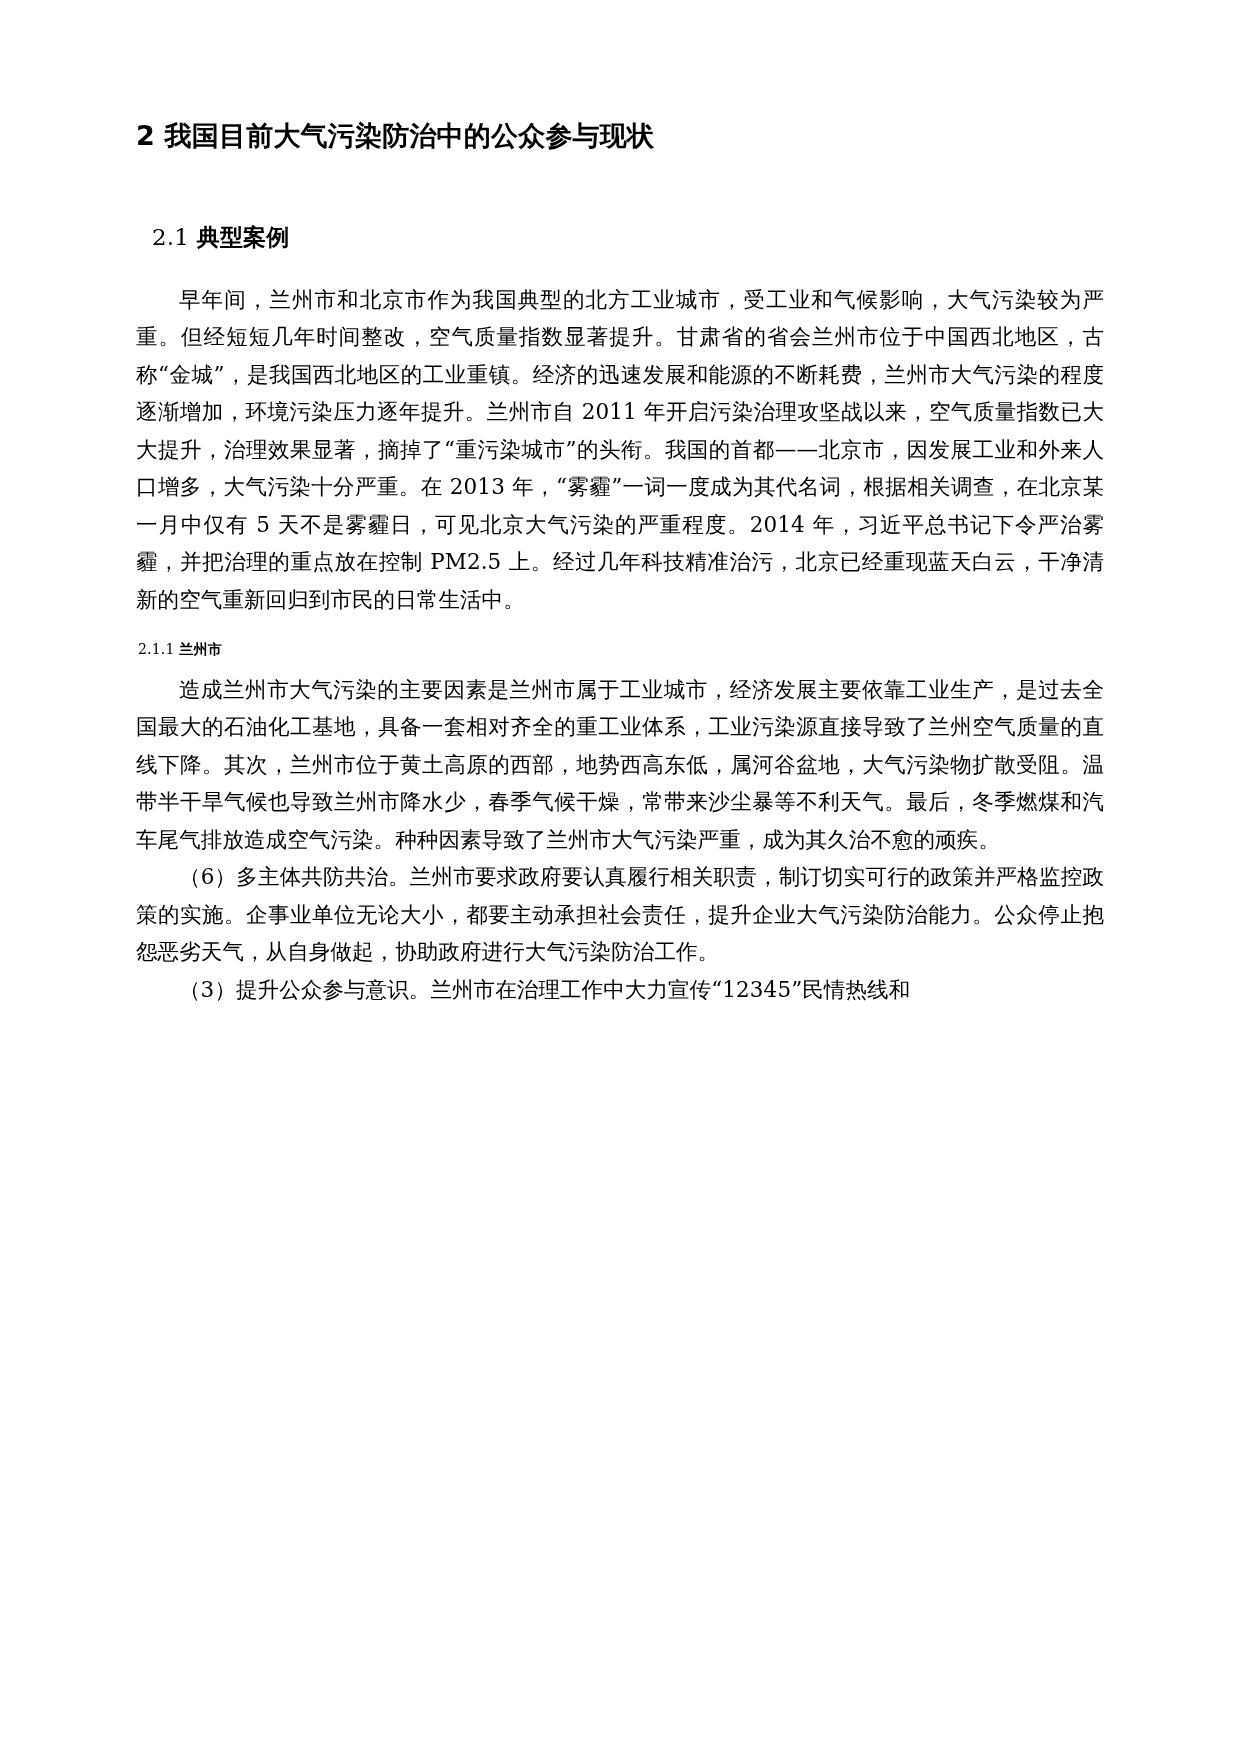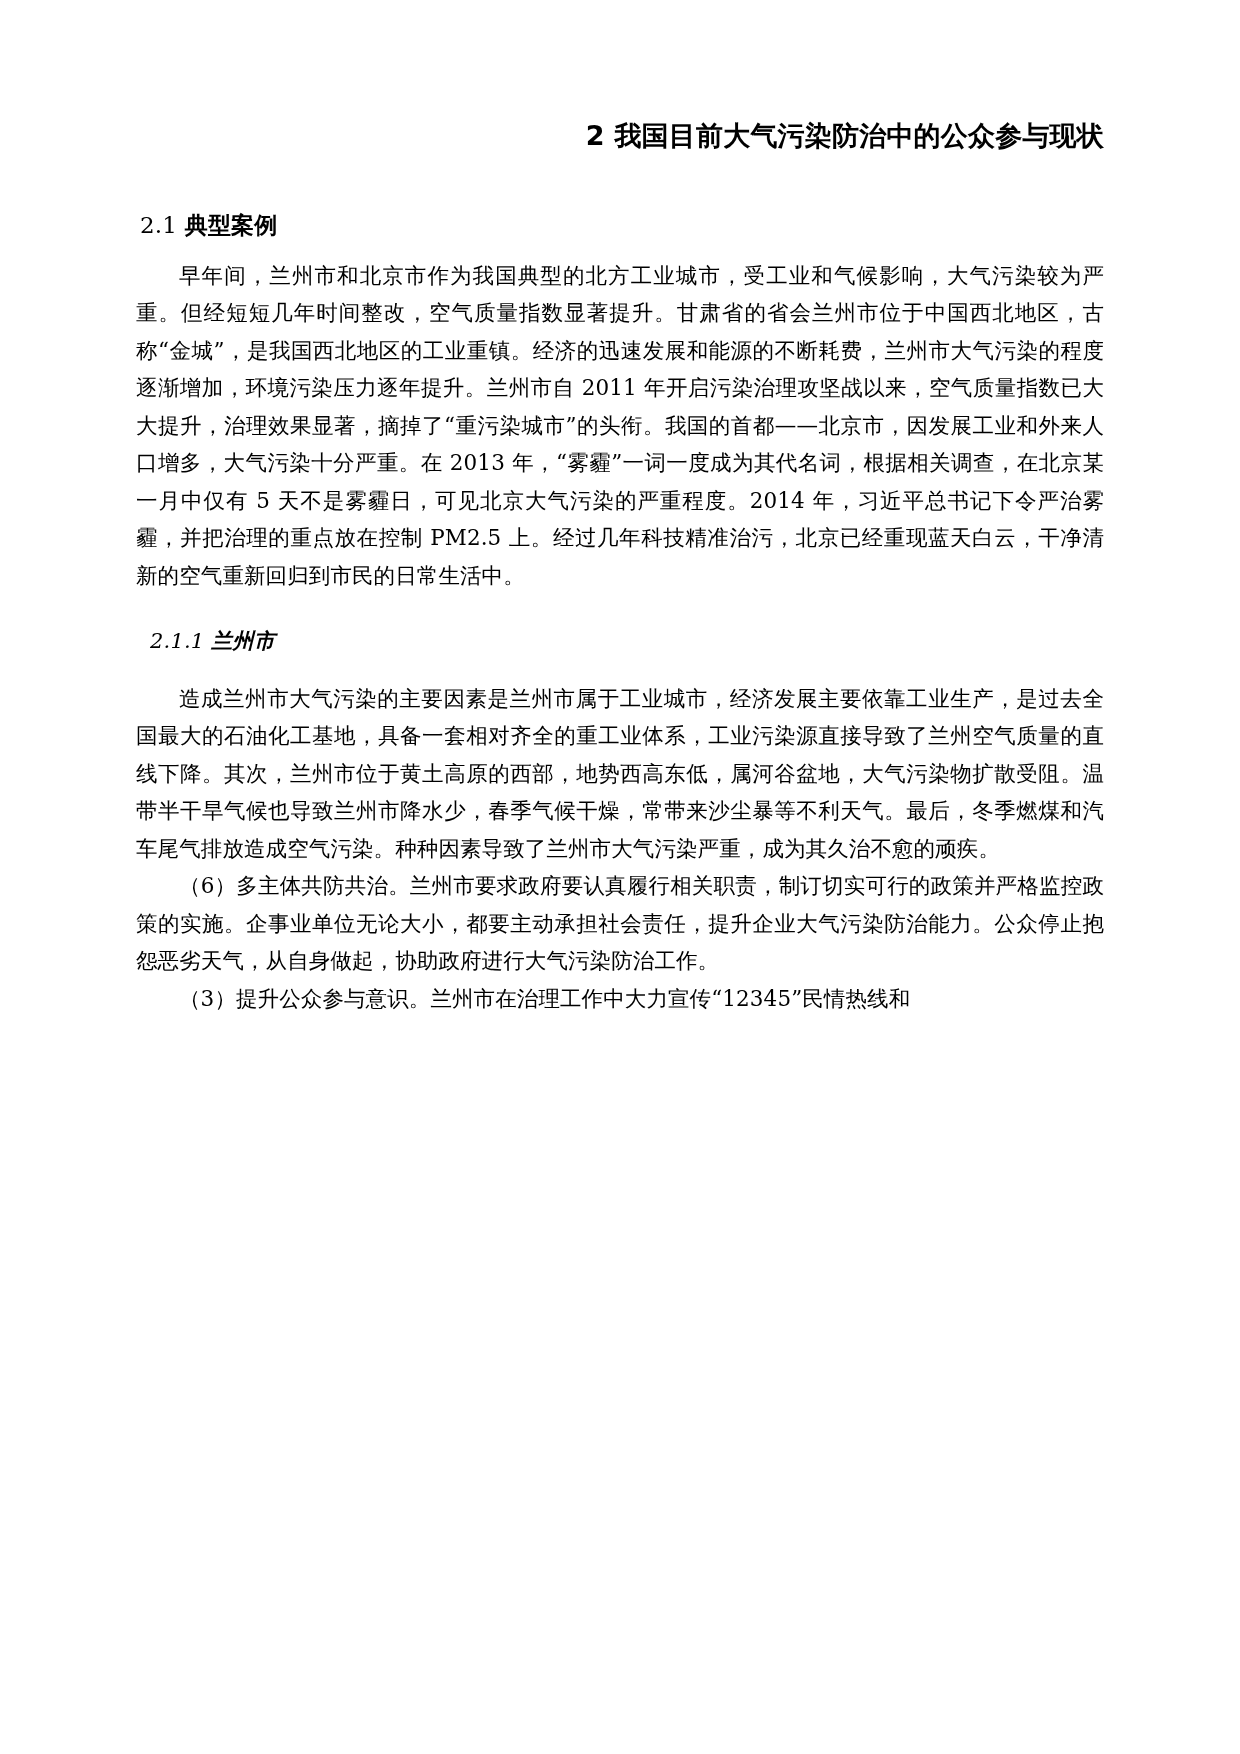--- a/index.html
+++ b/index.html
@@ -30,44 +30,42 @@
 
   
   h1.doc-h1 {
     font-family: "DejaVu Sans", "Liberation Sans", sans-serif;
     font-size: 27px;
     font-weight: bold;
     line-height: 1.3;
     margin: 0 0 0 0;
     padding: 0;
     letter-spacing: 0.2px;
-    text-align: right;
   }
   h2.doc-h2 {
     font-family: "DejaVu Sans", "Liberation Sans", sans-serif;
     font-size: 23px;
     font-weight: bold;
     line-height: 1.3;
-    margin: 4px;
+    margin: 16px;
     padding: 0;
     letter-spacing: 0.2px;
   }
   h2.doc-h2 .numpart {
     font-family: "DejaVu Serif", "Liberation Serif", serif;
     font-weight: normal;
   }
   h3.doc-h3 {
     font-family: "DejaVu Sans", "Liberation Sans", sans-serif;
-    font-size: 21px;
+    font-size: 14px;
     font-weight: bold;
     line-height: 1.3;
-    margin: 14px;
+    margin: 2px;
     padding: 0;
     letter-spacing: 0.2px;
-    font-style: italic;
   }
   h3.doc-h3 .numpart {
     font-family: "DejaVu Serif", "Liberation Serif", serif;
     font-weight: normal;
   }
 
   
   p.para {
     font-size: 21.5px;
     line-height: 37.5px;

